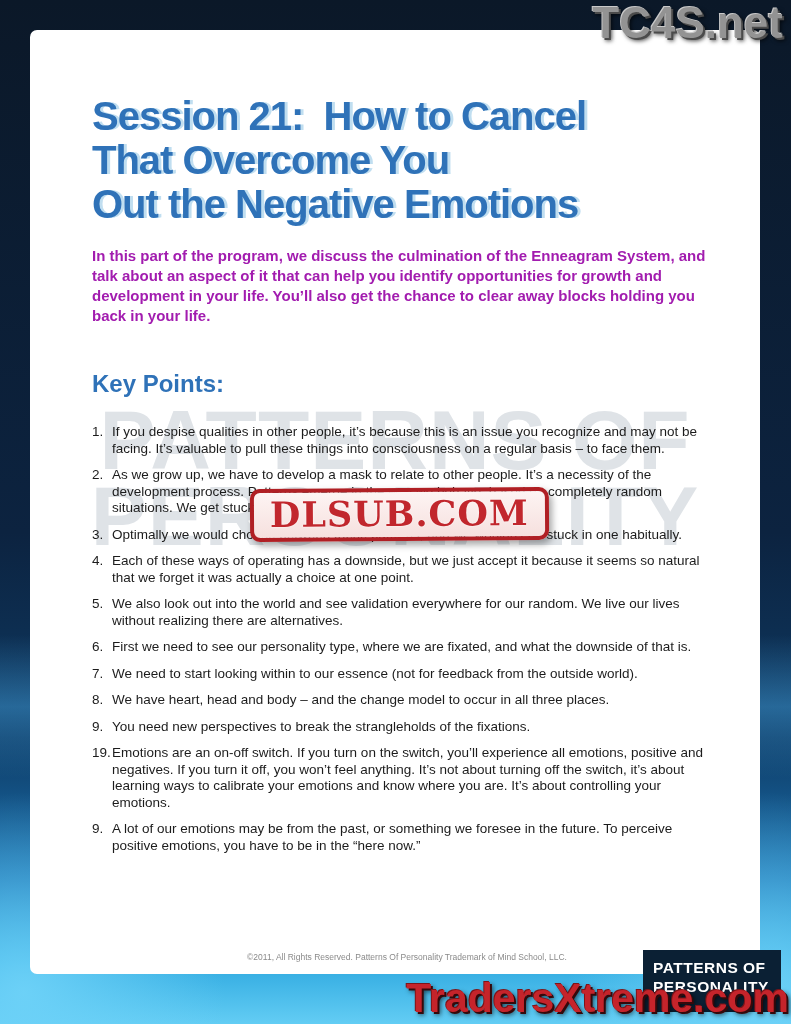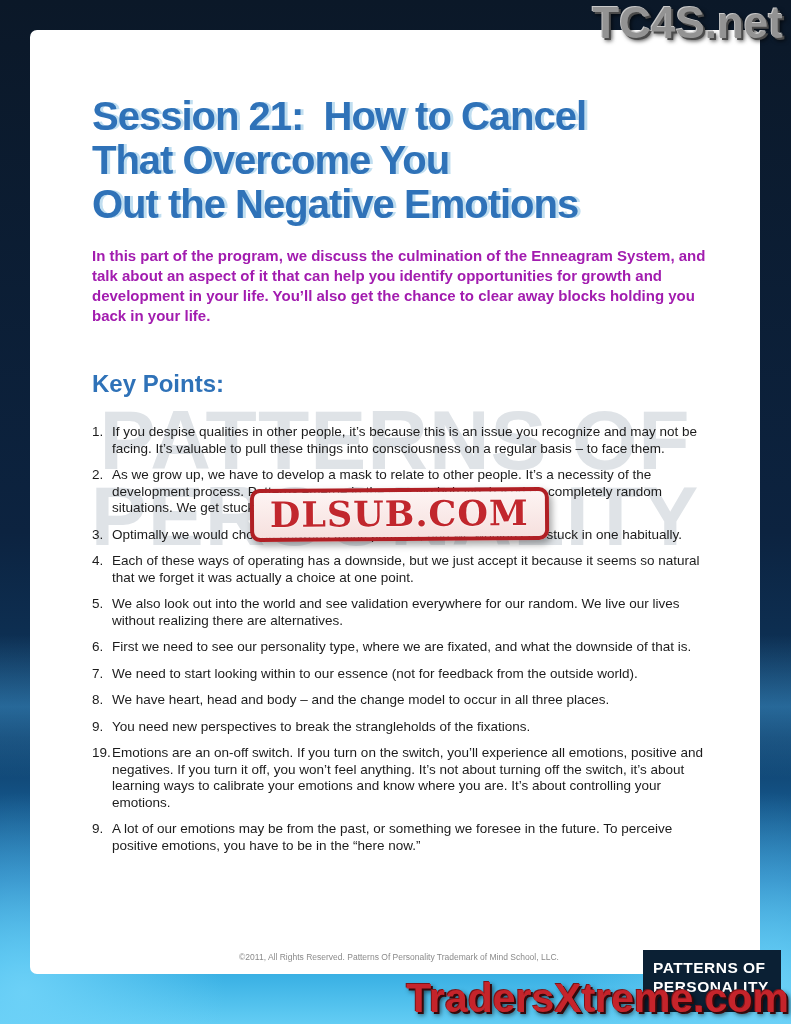--- a/index.html
+++ b/index.html
@@ -34,21 +34,21 @@
     width:614px;margin:0 2px 0 0;
   }
   .keypoints-heading{
     color:#2f72b8;font-weight:bold;font-size:24px;margin:44px 0 26px 0;
   }
   .kp-list{list-style:none;margin:0;padding:0;width:614px;}
   .kp-item{display:flex;margin-bottom:10px;color:#1c1c1c;font-size:13.5px;line-height:16.5px;}
   .kp-num{flex:0 0 20px;}
   .kp-text{flex:1;}
   .footer-copy{
-    position:absolute;left:4px;top:922px;width:100%;text-align:center;
+    position:absolute;left:12px;top:922px;width:100%;text-align:center;
     font-size:8.5px;color:#8a8a8a;z-index:2;
   }
   .tc4s{
     position:absolute;top:-2px;right:8px;z-index:5;
     font-size:44px;font-weight:bold;color:#939393;letter-spacing:0px;
     text-shadow:-1px -1px 0 #c9c9c9, 2px 2px 0 #4b4b4b, 3px 3px 4px rgba(0,0,0,.7);
   }
   .dlsub{
     position:absolute;left:220px;top:458px;z-index:4;
     padding:1px 16px 3px 16px;

